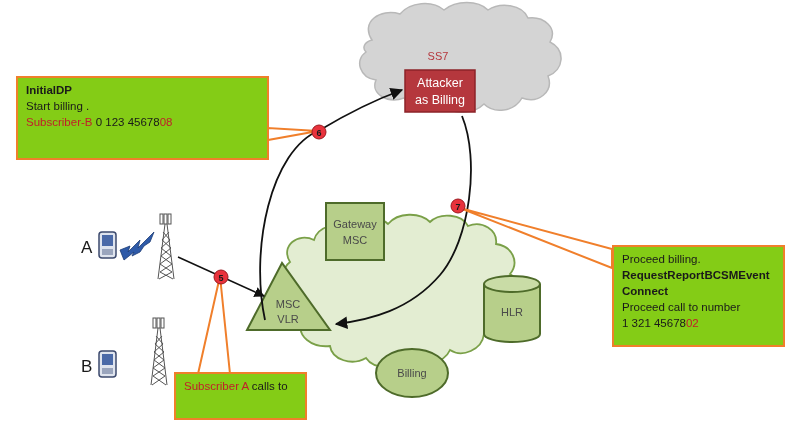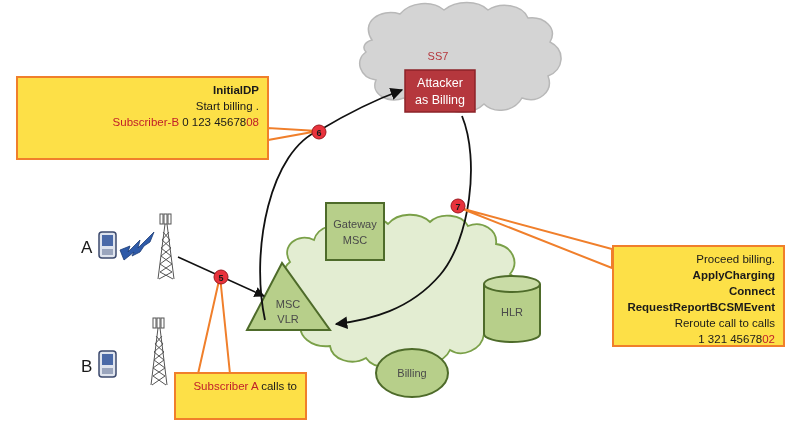--- a/index.html
+++ b/index.html
@@ -1,19 +1,19 @@
 <!DOCTYPE html>
 <html><head>
 <meta charset="utf-8">
 <style>
   html, body { margin:0; padding:0; background:#ffffff; }
   body { width:800px; height:426px; position:relative; overflow:hidden; font-family:"Liberation Sans", sans-serif; }
   #diagram { position:absolute; left:0; top:0; width:800px; height:426px; }
   .lbl { font-family:"Liberation Sans", sans-serif; }
-  .callout { position:absolute; border:2px solid #f07f2b; background:#fde047; font-size:11.5px; line-height:16px; color:#1a1a1a; padding:4px 8px; box-sizing:border-box;text-align:right; }
+  .callout { position:absolute; border:2px solid #f07f2b; background:#84cc16; font-size:11.5px; line-height:16px; color:#1a1a1a; padding:4px 8px; box-sizing:border-box; }
   .red { color:#c0202a; }
   .bold { font-weight:bold; }
   .line { display:block; white-space:nowrap; }
 </style>
 </head>
 <body>
 
 <svg id="diagram" viewBox="0 0 800 426" xmlns="http://www.w3.org/2000/svg">
   <defs>
     <marker id="arrow" viewBox="0 0 10 10" refX="9" refY="5" markerWidth="7" markerHeight="7" orient="auto-start-reverse">
@@ -121,18 +121,17 @@
   <span class="line">Start billing .</span>
   <span class="line"><span class="red">Subscriber-B</span><span> 0 123 45678</span><span class="red">08</span></span>
 </div>
 
 <div class="callout" style="left:174px; top:372px; width:133px; height:48px;">
   <span class="line"><span class="red">Subscriber A</span><span> calls to</span></span>
 </div>
 
 <div class="callout" style="left:612px; top:245px; width:173px; height:102px;">
   <span class="line">Proceed billing.</span>
-  <span class="line bold">ApplyCharging</span>
+  <span class="line bold">RequestReportBCSMEvent</span>
   <span class="line bold">Connect</span>
-  <span class="line bold">RequestReportBCSMEvent</span>
-  <span class="line">Reroute call to calls</span>
+  <span class="line">Proceed call to number</span>
   <span class="line"><span>1 321 45678</span><span class="red">02</span></span>
 </div>
 
 </body></html>

